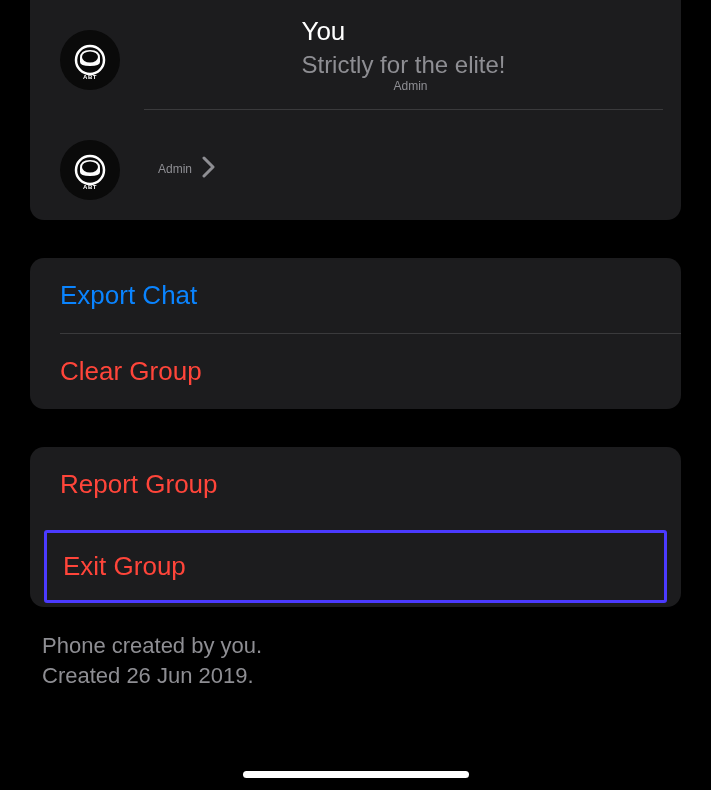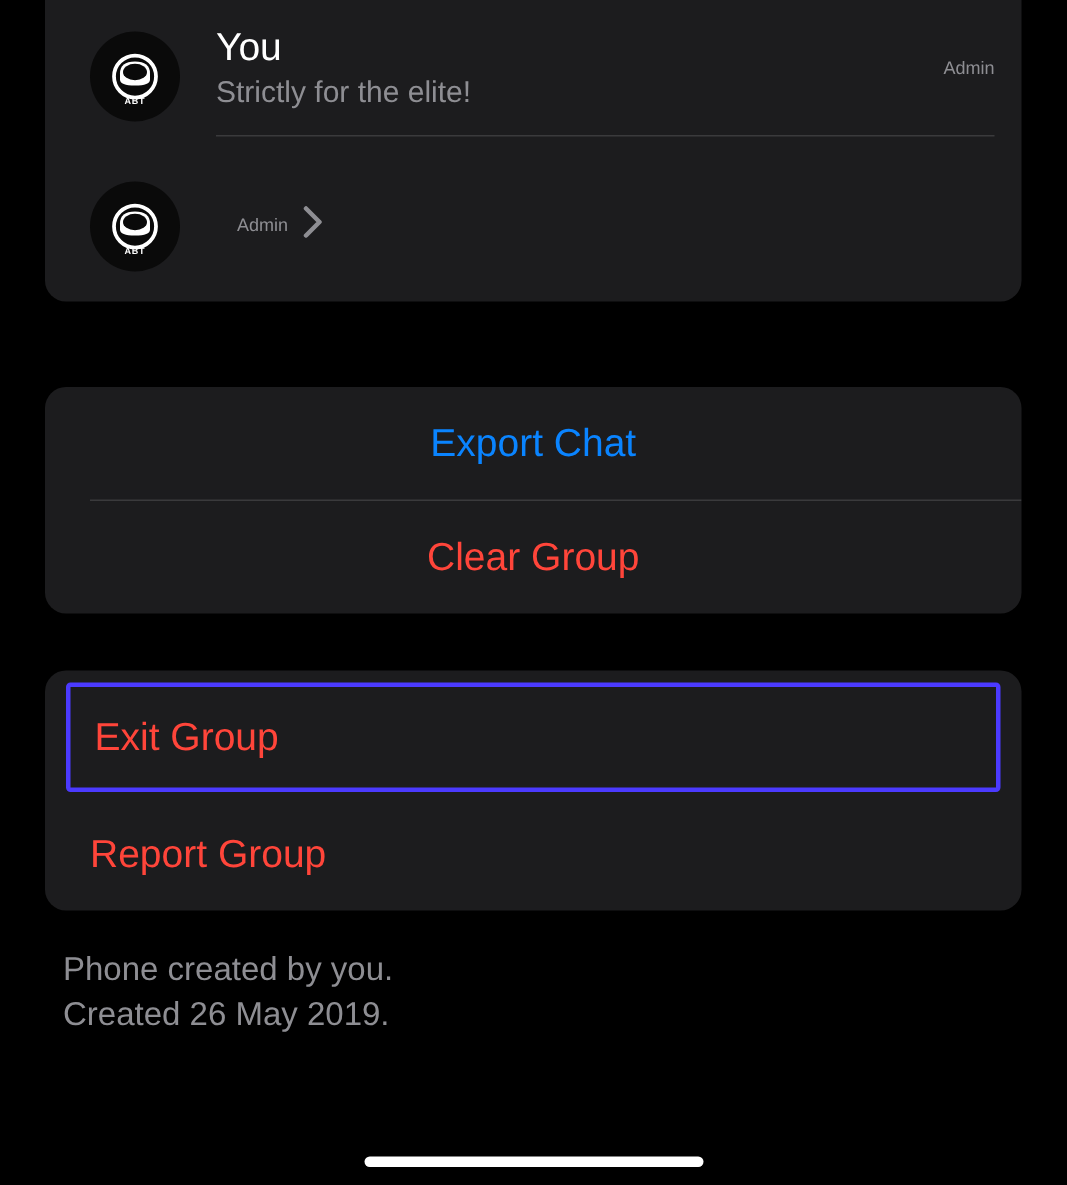--- a/index.html
+++ b/index.html
@@ -25,37 +25,37 @@
       overflow: hidden;
     }
 
     .section-participants {
       margin-top: 0;
       border-top-left-radius: 0;
       border-top-right-radius: 0;
     }
 
     .section-chat-actions {
-      margin-top: 57px;
-      text-align: center;
+      margin-top: 38px;
     }
 
     .section-group-actions {
       margin-top: 38px;
     }
 
     .participant-row {
       display: flex;
       align-items: center;
       padding: 10px 18px 10px 30px;
       min-height: 90px;
     }
 
     .participant-row:first-child .participant-content {
       border-bottom: 0.5px solid #3a3a3c;
+      flex-direction: column;
     }
 
     .avatar {
       width: 60px;
       height: 60px;
       border-radius: 50%;
       background: #0a0a0a;
       display: flex;
       flex-direction: column;
       align-items: center;
@@ -97,21 +97,21 @@
       font-size: 26px;
       color: #ffffff;
       font-weight: 400;
       line-height: 1.2;
       white-space: nowrap;
       overflow: hidden;
       text-overflow: ellipsis;
     }
 
     .participant-status {
-      font-size: 20px;
+      font-size: 24px;
       color: #8e8e93;
       margin-top: 4px;
     }
 
     .participant-role {
       font-size: 12px;
       color: #8e8e93;
       margin-left: 14px;
       flex-shrink: 0;
     }
@@ -209,22 +209,22 @@
 
 </div>
 
 <div class="section section-chat-actions">
   <div class="action-row blue">Export Chat</div>
   <div class="divider-inner"></div>
   <div class="action-row red">Clear Group</div>
 </div>
 
 <div class="section section-group-actions">
+  <div class="action-row red">Report Group</div>
   <div class="action-row red highlighted">Exit Group</div>
-  <div class="action-row red">Report Group</div>
 </div>
 
 <div class="footer-text">
   <div>Phone created by you.</div>
-  <div>Created 26 May 2019.</div>
+  <div>Created 26 Jun 2019.</div>
 </div>
 
 <div class="home-indicator"></div>
 
 </body></html>

